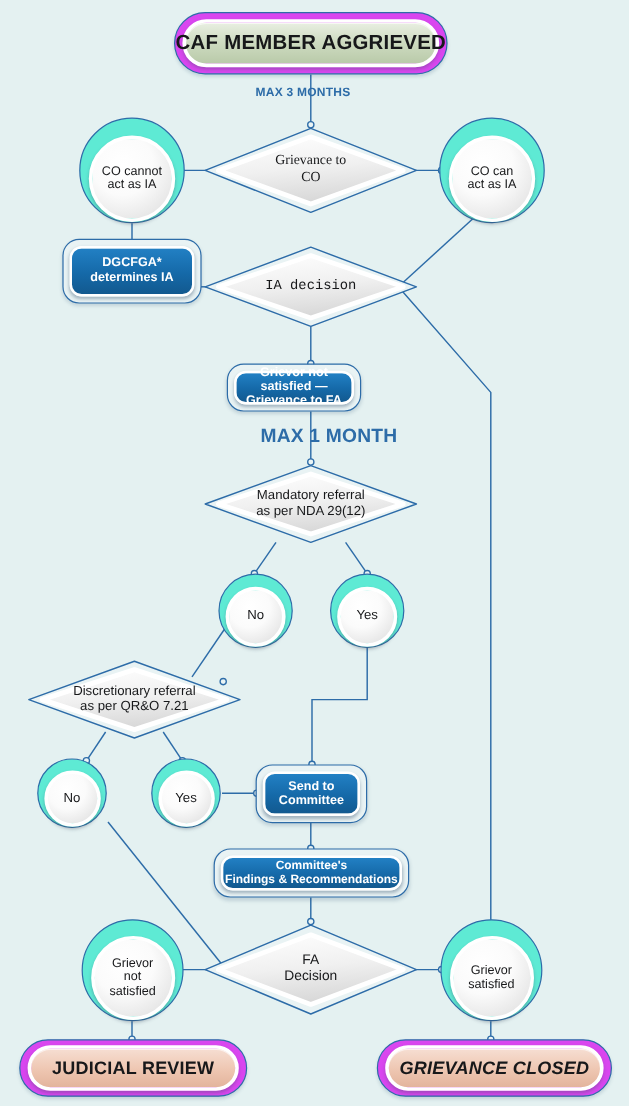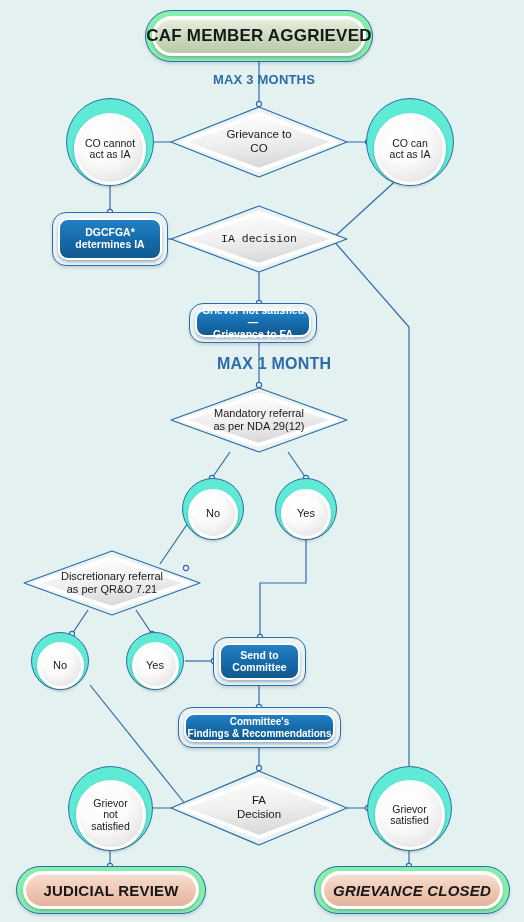--- a/index.html
+++ b/index.html
@@ -15,21 +15,21 @@
 
   
   #wires{position:absolute;left:0;top:0;width:524px;height:922px;z-index:1;}
 
   .node{position:absolute;z-index:2;box-sizing:border-box;}
 
   
   .pill-outer{
     border:1.3px solid #2d6ca8;
     border-radius:999px;
-    background:#86efac;
+    background:#d946ef;
     box-shadow:0 2px 3px rgba(40,80,110,.18);
     padding:6px;
     display:flex;align-items:center;justify-content:flex-end;
   }
   .pill-inner{
     border-radius:999px;
     border:3px solid #ffffff;
     width:100%;height:100%;
     display:flex;align-items:center;justify-content:center;
     box-shadow:0 2px 3px rgba(60,80,100,.35), inset 0 1px 0 rgba(255,255,255,.6);
@@ -190,53 +190,53 @@
       <circle cx="409" cy="866" r="2.6"></circle>
     </g>
   </svg>
 
   <div class="node pill-outer pill-green" style="left:145px;top:10px;width:228px;height:52px;">
     <div class="pill-inner" style="height:40px;">
       <span class="pill-label" style="font-size:17px;">CAF MEMBER AGGRIEVED</span>
     </div>
   </div>
 
-  <div class="edge-label" style="left:213px;top:72px;font-size:13px;">MAX 3 MONTHS</div>
+  <div class="edge-label" style="left:213px;top:72px;font-size:10px;">MAX 3 MONTHS</div>
 
   <div class="diamond-wrap" style="left:166px;top:104px;width:186px;height:76px;">
     <svg width="186" height="76" viewBox="0 0 186 76">
       <defs>
         <linearGradient id="dgrad1" x1="0" y1="0" x2="0.25" y2="1">
           <stop offset="0%" stop-color="#ffffff"></stop>
             <stop offset="55%" stop-color="#f0f0f0"></stop>
             <stop offset="100%" stop-color="#d9d9d9"></stop>
         </linearGradient>
       </defs>
       <path d="M93 3 L181 38 L93 73 L5 38 Z" fill="#e9f3f4" stroke="#2d6ca8" stroke-width="1.2" stroke-linejoin="round"></path>
       <path d="M93 10 L170 38 L93 66 L16 38 Z" fill="url(#dgrad1)" stroke="#ffffff" stroke-width="4" stroke-linejoin="round"></path>
     </svg>
-    <div class="diamond-label" style="font-size:11.5px;white-space:pre-line;">Grievance to
+    <div class="diamond-label" style="font-size:11.5px;white-space:pre-line;font-family:Liberation Serif, serif;">Grievance to
 CO</div>
   </div>
 
   <div class="node circle-outer" style="left:66px;top:98px;width:88px;height:88px;">
     <div class="circle-inner" style="width:72px;height:72px;">
       <span class="circle-label" style="font-size:10.5px;white-space:pre-line;">CO cannot
 act as IA</span>
     </div>
   </div>
 
   <div class="node circle-outer" style="left:366px;top:98px;width:88px;height:88px;">
     <div class="circle-inner" style="width:72px;height:72px;">
       <span class="circle-label" style="font-size:10.5px;white-space:pre-line;">CO can
 act as IA</span>
     </div>
   </div>
 
-  <div class="node bluebox-outer" style="left:52px;top:212px;width:116px;height:54px;">
+  <div class="node bluebox-outer" style="left:52px;top:199px;width:116px;height:54px;">
     <div class="bluebox-inner">
       <span class="bluebox-label" style="font-size:10.5px;white-space:pre-line;">DGCFGA*
 determines IA</span>
     </div>
   </div>
 
   <div class="diamond-wrap" style="left:166px;top:203px;width:186px;height:72px;font-family:Liberation Mono, monospace;">
     <svg width="186" height="72" viewBox="0 0 186 72">
       <defs>
         <linearGradient id="dgrad2" x1="0" y1="0" x2="0.25" y2="1">
@@ -244,21 +244,21 @@
             <stop offset="55%" stop-color="#f0f0f0"></stop>
             <stop offset="100%" stop-color="#d9d9d9"></stop>
         </linearGradient>
       </defs>
       <path d="M93 3 L181 36 L93 69 L5 36 Z" fill="#e9f3f4" stroke="#2d6ca8" stroke-width="1.2" stroke-linejoin="round"></path>
       <path d="M93 10 L170 36 L93 62 L16 36 Z" fill="url(#dgrad2)" stroke="#ffffff" stroke-width="4" stroke-linejoin="round"></path>
     </svg>
     <div class="diamond-label" style="font-size:11.5px;">IA decision</div>
   </div>
 
-  <div class="node bluebox-outer" style="left:189px;top:303px;width:128px;height:40px;align-items:flex-end;">
+  <div class="node bluebox-outer" style="left:189px;top:303px;width:112px;height:40px;align-items:flex-end;">
     <div class="bluebox-inner">
       <span class="bluebox-label" style="font-size:10.5px;white-space:pre-line;">Grievor not satisfied —
 Grievance to FA</span>
     </div>
   </div>
 
   <div class="edge-label" style="left:217px;top:355px;font-size:16px;">MAX 1 MONTH</div>
 
   <div class="diamond-wrap" style="left:166px;top:385px;width:186px;height:70px;">
     <svg width="186" height="70" viewBox="0 0 186 70">

